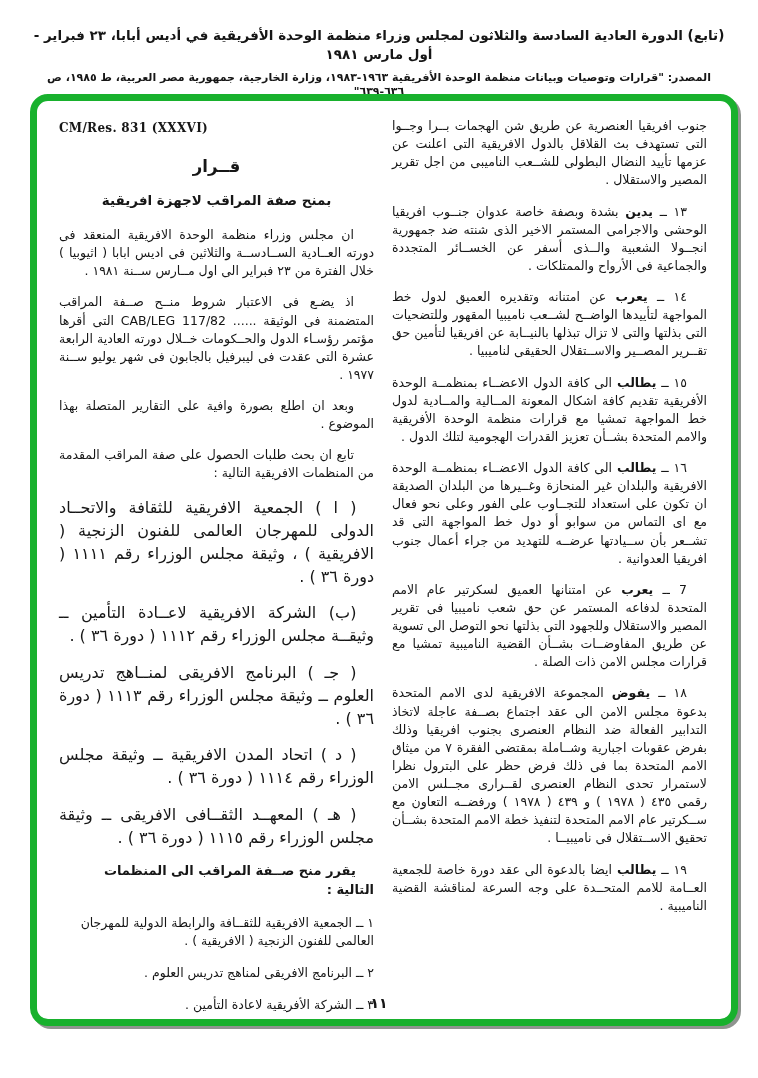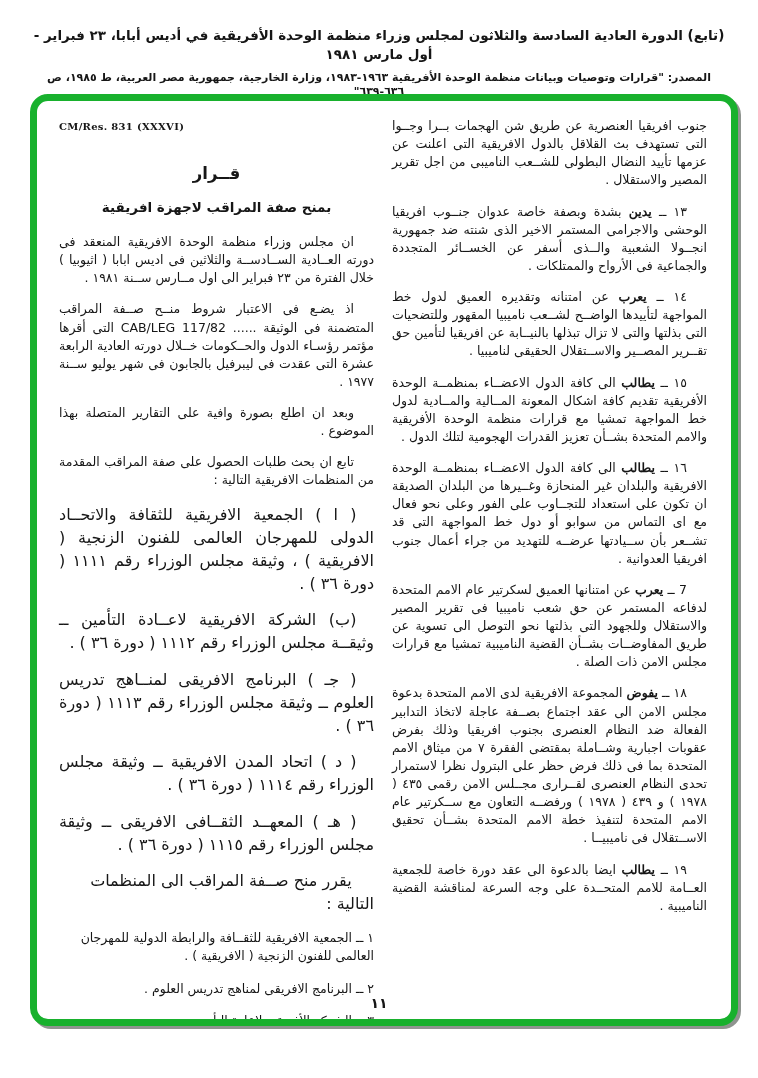--- a/index.html
+++ b/index.html
@@ -71,23 +71,23 @@
     text-align: justify;
     margin: 0 0 13px 0;
     text-indent: 1.6em;
   }
   p.no-indent { text-indent: 0; }
   .cmres {
     direction: ltr;
     text-align: left;
     font-family: "DejaVu Serif", serif;
     font-weight: bold;
-    font-size: 10px;
+    font-size: 12px;
     letter-spacing: 0.3px;
-    margin: 4px 0 32px 0;
+    margin: 4px 0 22px 0;
   }
   .doc-title {
     text-align: center;
     font-weight: bold;
     font-size: 16.5px;
     margin: 0 0 16px 0;
   }
   .doc-subtitle {
     text-align: center;
     font-weight: bold;
@@ -95,33 +95,33 @@
     margin: 0 0 18px 0;
   }
   .list-item {
     font-size: 16px;
     line-height: 1.45;
     text-align: justify;
     margin: 12px 0 13px 0;
     text-indent: 1.1em;
   }
   .decision-heading {
-    font-weight: normal;
-    font-size: 16px;
+    font-weight: bold;
+    font-size: 13px;
     margin: 4px 0 14px 12px;
     text-indent: 1.4em;
     line-height: 1.45;
   }
   .decision-item {
     font-size: 12.5px;
     line-height: 1.45;
     margin: 0 0 14px 0;
     text-align: right;
   }
-  .clause-lead { font-weight: bold; font-family: Liberation Serif, serif; }
+  .clause-lead { font-weight: bold; }
   
   .page-number {
     position: absolute;
     top: 995px;
     left: 0;
     right: 0;
     text-align: center;
     font-size: 14px;
     font-weight: bold;
     letter-spacing: 2px;

